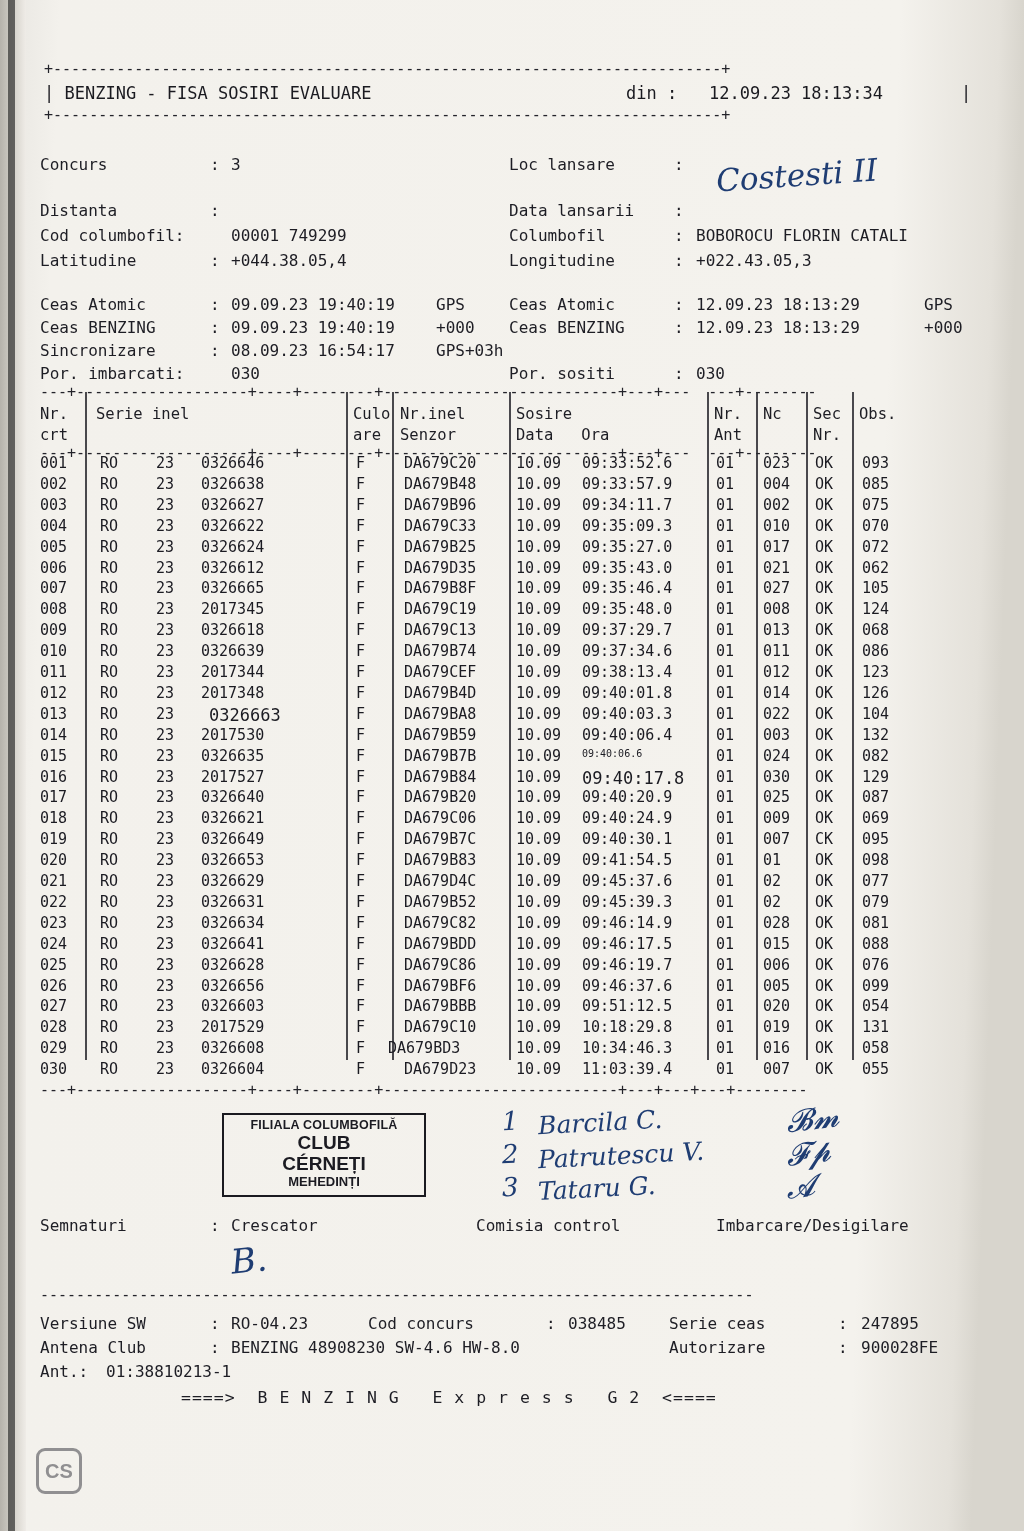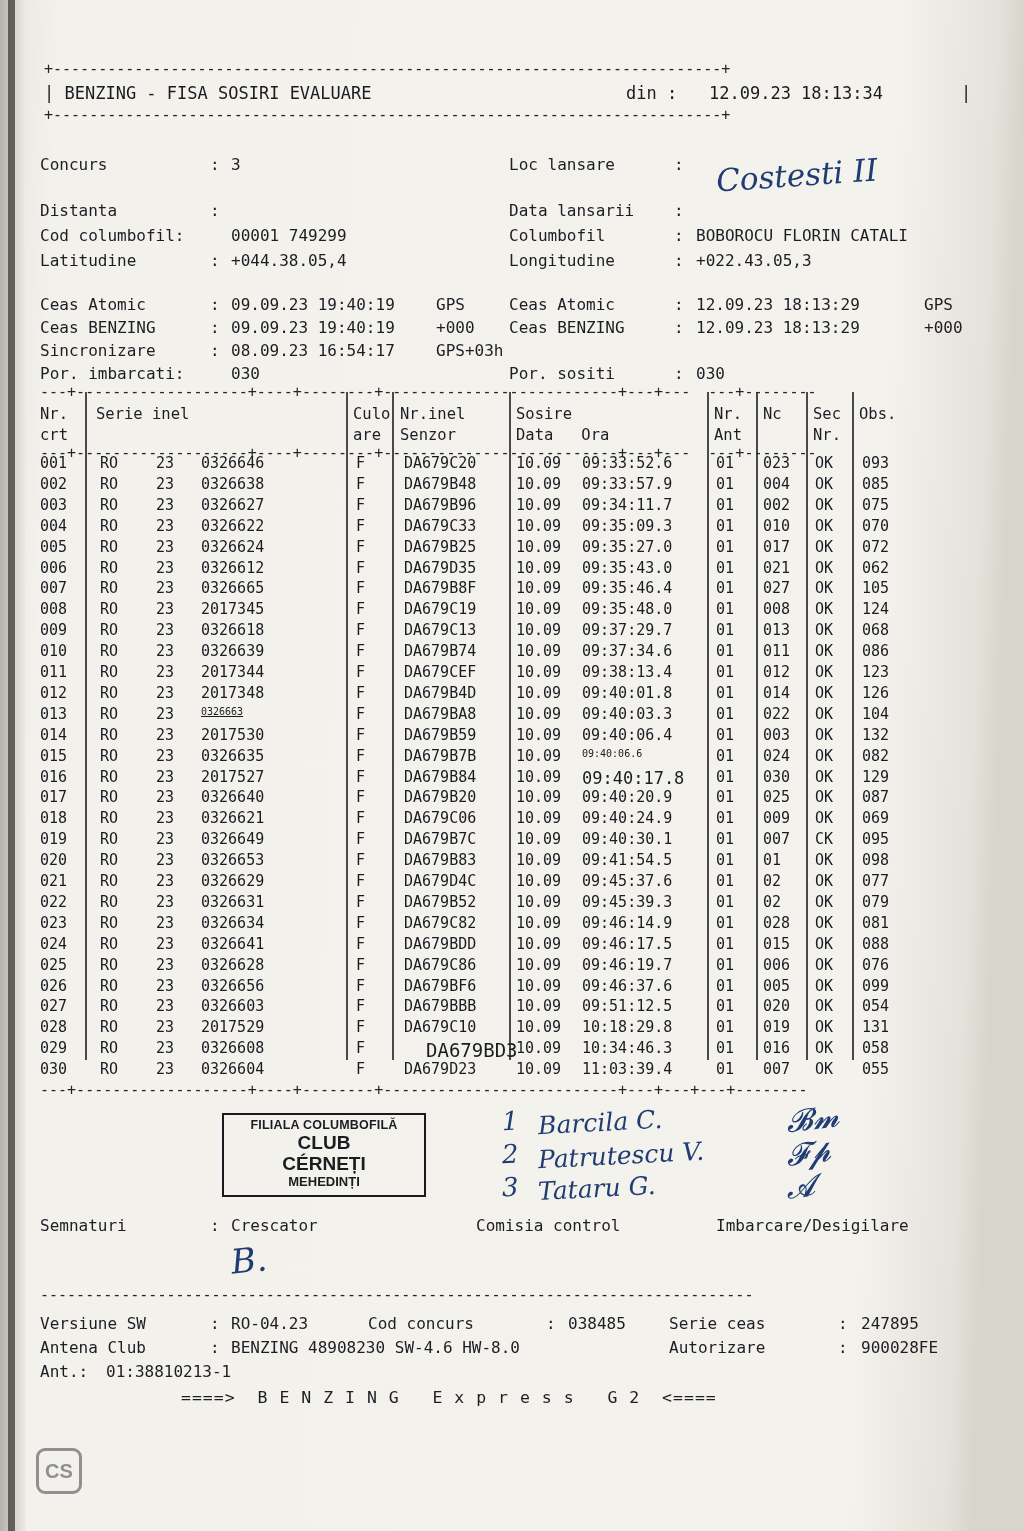--- a/index.html
+++ b/index.html
@@ -355,21 +355,21 @@
         <span class="mono" style="position: absolute; left: 556px; top: 0px; font-size: 15px;">09:40:01.8</span>
         <span class="mono" style="position: absolute; left: 690px; top: 0px; font-size: 15px;">01</span>
         <span class="mono" style="position: absolute; left: 737px; top: 0px; font-size: 15px;">014</span>
         <span class="mono" style="position: absolute; left: 789px; top: 0px; font-size: 15px;">OK</span>
         <span class="mono" style="position: absolute; left: 836px; top: 0px; font-size: 15px;">126</span>
       </div>
       <div style="position: absolute; left: 0px; top: 706.8px; height: 20.9px; width: 960px;">
         <span class="mono" style="position: absolute; left: 14px; top: 0px; font-size: 15px;">013</span>
         <span class="mono" style="position: absolute; left: 74px; top: 0px; font-size: 15px;">RO</span>
         <span class="mono" style="position: absolute; left: 130px; top: 0px; font-size: 15px;">23</span>
-        <span class="mono" style="position: absolute; left: 175px; top: 0px; font-size: 10px; text-decoration: underline;">0326663</span>
+        <span class="mono" style="position: absolute; left: 183px; top: 0px; font-size: 17px;">0326663</span>
         <span class="mono" style="position: absolute; left: 330px; top: 0px; font-size: 15px;">F</span>
         <span class="mono" style="position: absolute; left: 378px; top: 0px; font-size: 15px;">DA679BA8</span>
         <span class="mono" style="position: absolute; left: 490px; top: 0px; font-size: 15px;">10.09</span>
         <span class="mono" style="position: absolute; left: 556px; top: 0px; font-size: 15px;">09:40:03.3</span>
         <span class="mono" style="position: absolute; left: 690px; top: 0px; font-size: 15px;">01</span>
         <span class="mono" style="position: absolute; left: 737px; top: 0px; font-size: 15px;">022</span>
         <span class="mono" style="position: absolute; left: 789px; top: 0px; font-size: 15px;">OK</span>
         <span class="mono" style="position: absolute; left: 836px; top: 0px; font-size: 15px;">104</span>
       </div>
       <div style="position: absolute; left: 0px; top: 727.7px; height: 20.9px; width: 960px;">
@@ -581,21 +581,21 @@
         <span class="mono" style="position: absolute; left: 737px; top: 0px; font-size: 15px;">019</span>
         <span class="mono" style="position: absolute; left: 789px; top: 0px; font-size: 15px;">OK</span>
         <span class="mono" style="position: absolute; left: 836px; top: 0px; font-size: 15px;">131</span>
       </div>
       <div style="position: absolute; left: 0px; top: 1041.2px; height: 20.9px; width: 960px;">
         <span class="mono" style="position: absolute; left: 14px; top: 0px; font-size: 15px;">029</span>
         <span class="mono" style="position: absolute; left: 74px; top: 0px; font-size: 15px;">RO</span>
         <span class="mono" style="position: absolute; left: 130px; top: 0px; font-size: 15px;">23</span>
         <span class="mono" style="position: absolute; left: 175px; top: 0px; font-size: 15px;">0326608</span>
         <span class="mono" style="position: absolute; left: 330px; top: 0px; font-size: 15px;">F</span>
-        <span class="mono" style="position: absolute; left: 400px; top: 0px; font-size: 19px;">DA679BD3</span>
+        <span class="mono" style="position: absolute; left: 362px; top: 0px; font-size: 15px;">DA679BD3</span>
         <span class="mono" style="position: absolute; left: 490px; top: 0px; font-size: 15px;">10.09</span>
         <span class="mono" style="position: absolute; left: 556px; top: 0px; font-size: 15px;">10:34:46.3</span>
         <span class="mono" style="position: absolute; left: 690px; top: 0px; font-size: 15px;">01</span>
         <span class="mono" style="position: absolute; left: 737px; top: 0px; font-size: 15px;">016</span>
         <span class="mono" style="position: absolute; left: 789px; top: 0px; font-size: 15px;">OK</span>
         <span class="mono" style="position: absolute; left: 836px; top: 0px; font-size: 15px;">058</span>
       </div>
       <div style="position: absolute; left: 0px; top: 1062.1px; height: 20.9px; width: 960px;">
         <span class="mono" style="position: absolute; left: 14px; top: 0px; font-size: 15px;">030</span>
         <span class="mono" style="position: absolute; left: 74px; top: 0px; font-size: 15px;">RO</span>

